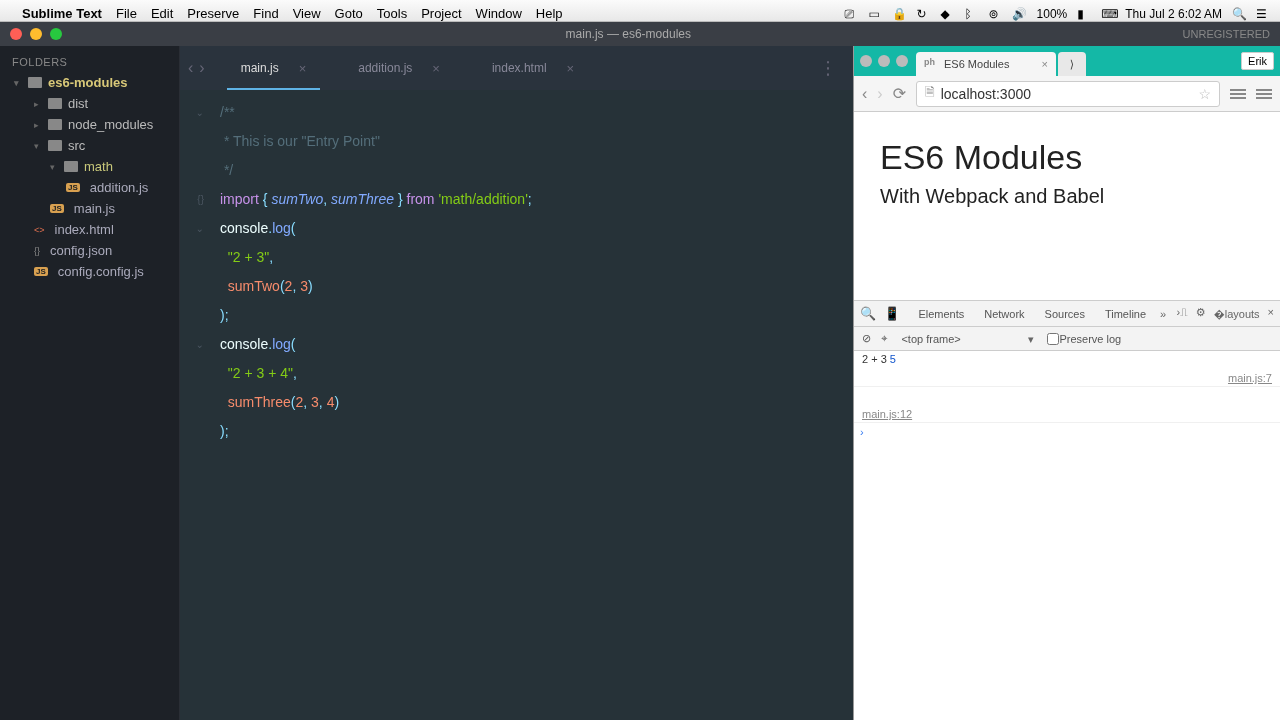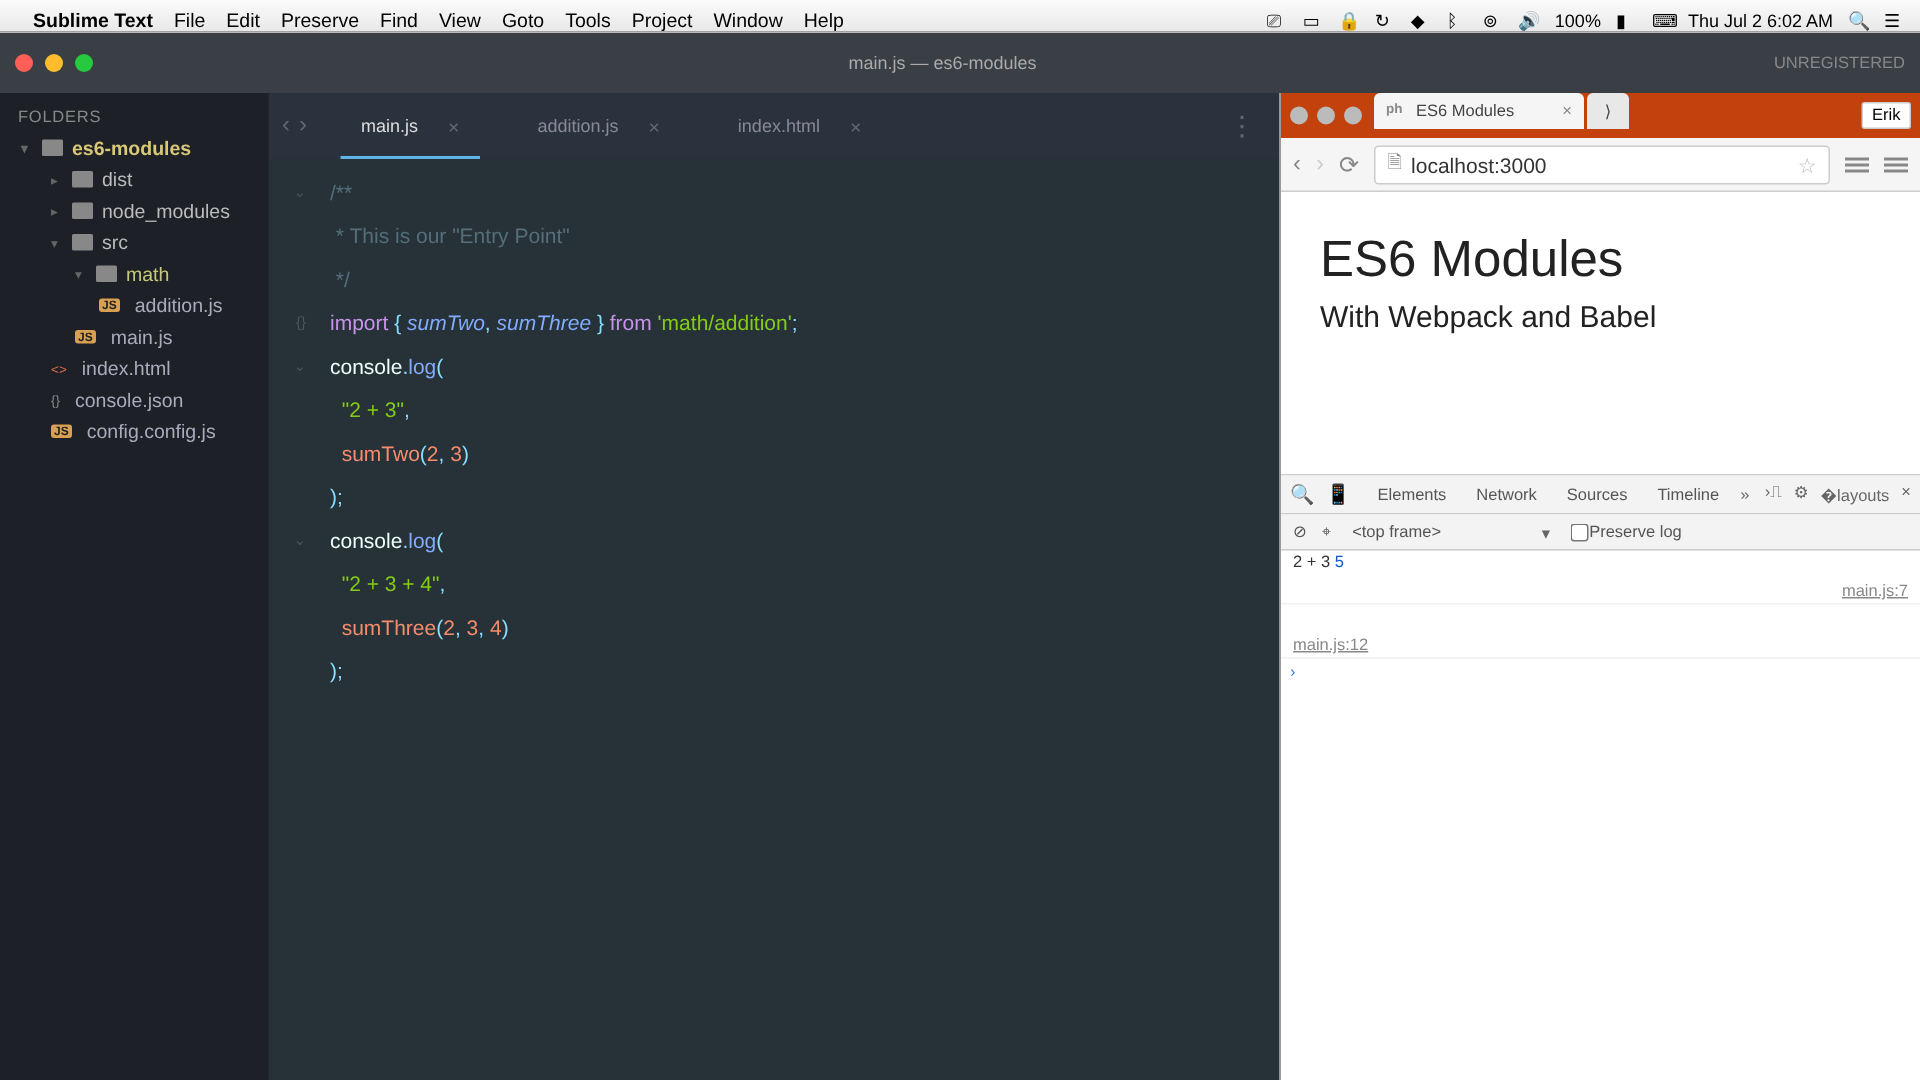--- a/index.html
+++ b/index.html
@@ -9,21 +9,21 @@
 .menubar { height: 22px; background: linear-gradient(#fbfbfb,#e8e8e8); display: flex; align-items: flex-end; padding: 0 10px; font-size: 13px; color: #000; border-bottom: 1px solid #bbb; }
 .menubar .apple { margin-right: 12px; font-size: 15px; }
 .menubar .app { font-weight: 600; margin-right: 14px; }
 .menubar .menu-item { margin-right: 14px; }
 .menubar .spacer { flex: 1; }
 .menubar .sys { display: flex; align-items: center; gap: 10px; }
 .menubar .sys span { font-size: 12px; }
 .sys svg, .sys .glyph { width: 14px; height: 14px; }
 
 
-.titlebar { height: 40px; background: #3a3e45; display: flex; align-items: center; padding: 0 10px; font-size: 12px; color: #aaa; }
+.titlebar { height: 24px; background: #3a3e45; display: flex; align-items: center; padding: 0 10px; font-size: 12px; color: #aaa; }
 .traffic { display: flex; gap: 8px; margin-right: 12px; }
 .traffic .btn { width: 12px; height: 12px; border-radius: 50%; }
 .traffic .close { background: #ff5f56; }
 .traffic .min { background: #ffbd2e; }
 .traffic .max { background: #27c93f; }
 .titlebar .title-center { flex: 1; text-align: center; }
 .titlebar .unreg { color: #888; font-size: 11px; }
 
 
 .workspace { display: flex; height: 674px; }
@@ -69,21 +69,21 @@
 .c-func2 { color: #f78c6c; }
 .c-string { color: #84cc16; }
 .c-num { color: #f78c6c; }
 .c-punc { color: #89ddff; }
 .c-obj { color: #eeffff; }
 .c-import-name { color: #82aaff; font-style: italic; }
 
 
 .browser { width: 427px; background: #fff; border-left: 1px solid #999; display: flex; flex-direction: column; }
 .browser-chrome { background: #efefef; }
-.browser-tabbar { height: 30px; display: flex; align-items: flex-start; padding: 0 6px; gap: 2px; background: #c2410c; }
+.browser-tabbar { height: 30px; display: flex; align-items: flex-end; padding: 0 6px; gap: 2px; background: #14b8a6; }
 .btab { height: 24px; background: #f5f5f5; border-radius: 4px 4px 0 0; padding: 0 8px; display: flex; align-items: center; gap: 6px; font-size: 11px; color: #444; min-width: 140px; }
 .btab .favicon { width: 14px; height: 14px; font-size: 9px; font-weight: bold; color: #888; }
 .btab .bclose { color: #888; margin-left: auto; }
 .btab.new { min-width: 28px; background: #e8e8e8; justify-content: center; }
 .user-badge { margin-left: auto; background: #fff; padding: 2px 6px; font-size: 11px; border-radius: 2px; border: 1px solid #ccc; align-self: center; }
 .url-bar { height: 36px; display: flex; align-items: center; padding: 0 8px; gap: 10px; background: #f5f5f5; border-bottom: 1px solid #ccc; }
 .url-btn { color: #888; font-size: 16px; }
 .url-input { flex: 1; height: 26px; background: #fff; border: 1px solid #ccc; border-radius: 3px; display: flex; align-items: center; padding: 0 8px; font-size: 14px; color: #333; }
 .url-input .doc-icon { color: #888; margin-right: 6px; font-size: 12px; }
 .url-input .star { margin-left: auto; color: #bbb; }
@@ -192,21 +192,21 @@
           <div class="tree-item depth3 file-js">
             <span>addition.js</span>
           </div>
           <div class="tree-item depth2 file-js">
             <span>main.js</span>
           </div>
           <div class="tree-item depth1 file-html">
             <span>index.html</span>
           </div>
           <div class="tree-item depth1 file-json">
-            <span>console.json</span>
+            <span>config.json</span>
           </div>
           <div class="tree-item depth1 file-js">
             <span>config.config.js</span>
           </div>
         </div>
     </div>
   </div>
 
   <div class="editor-area">
     <div class="tab-bar">

